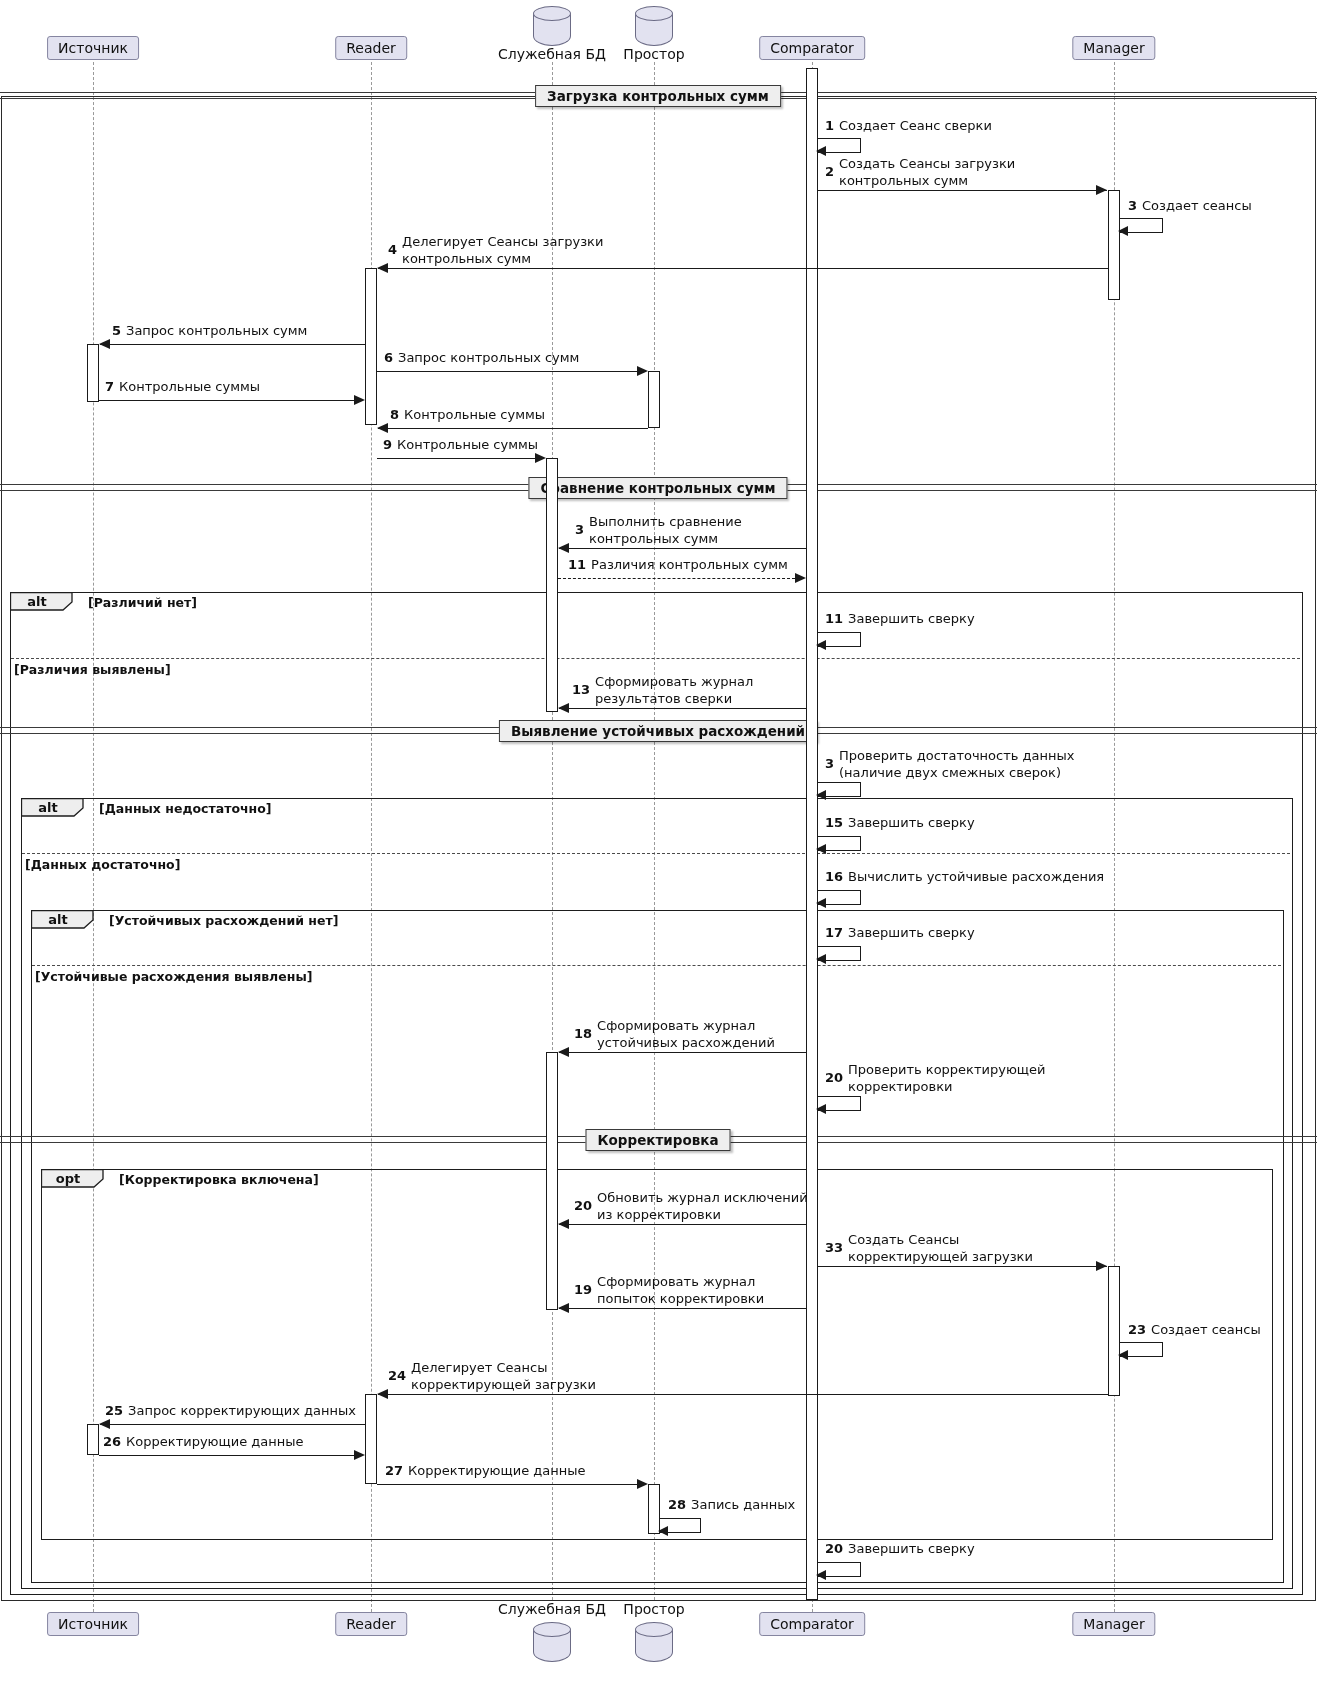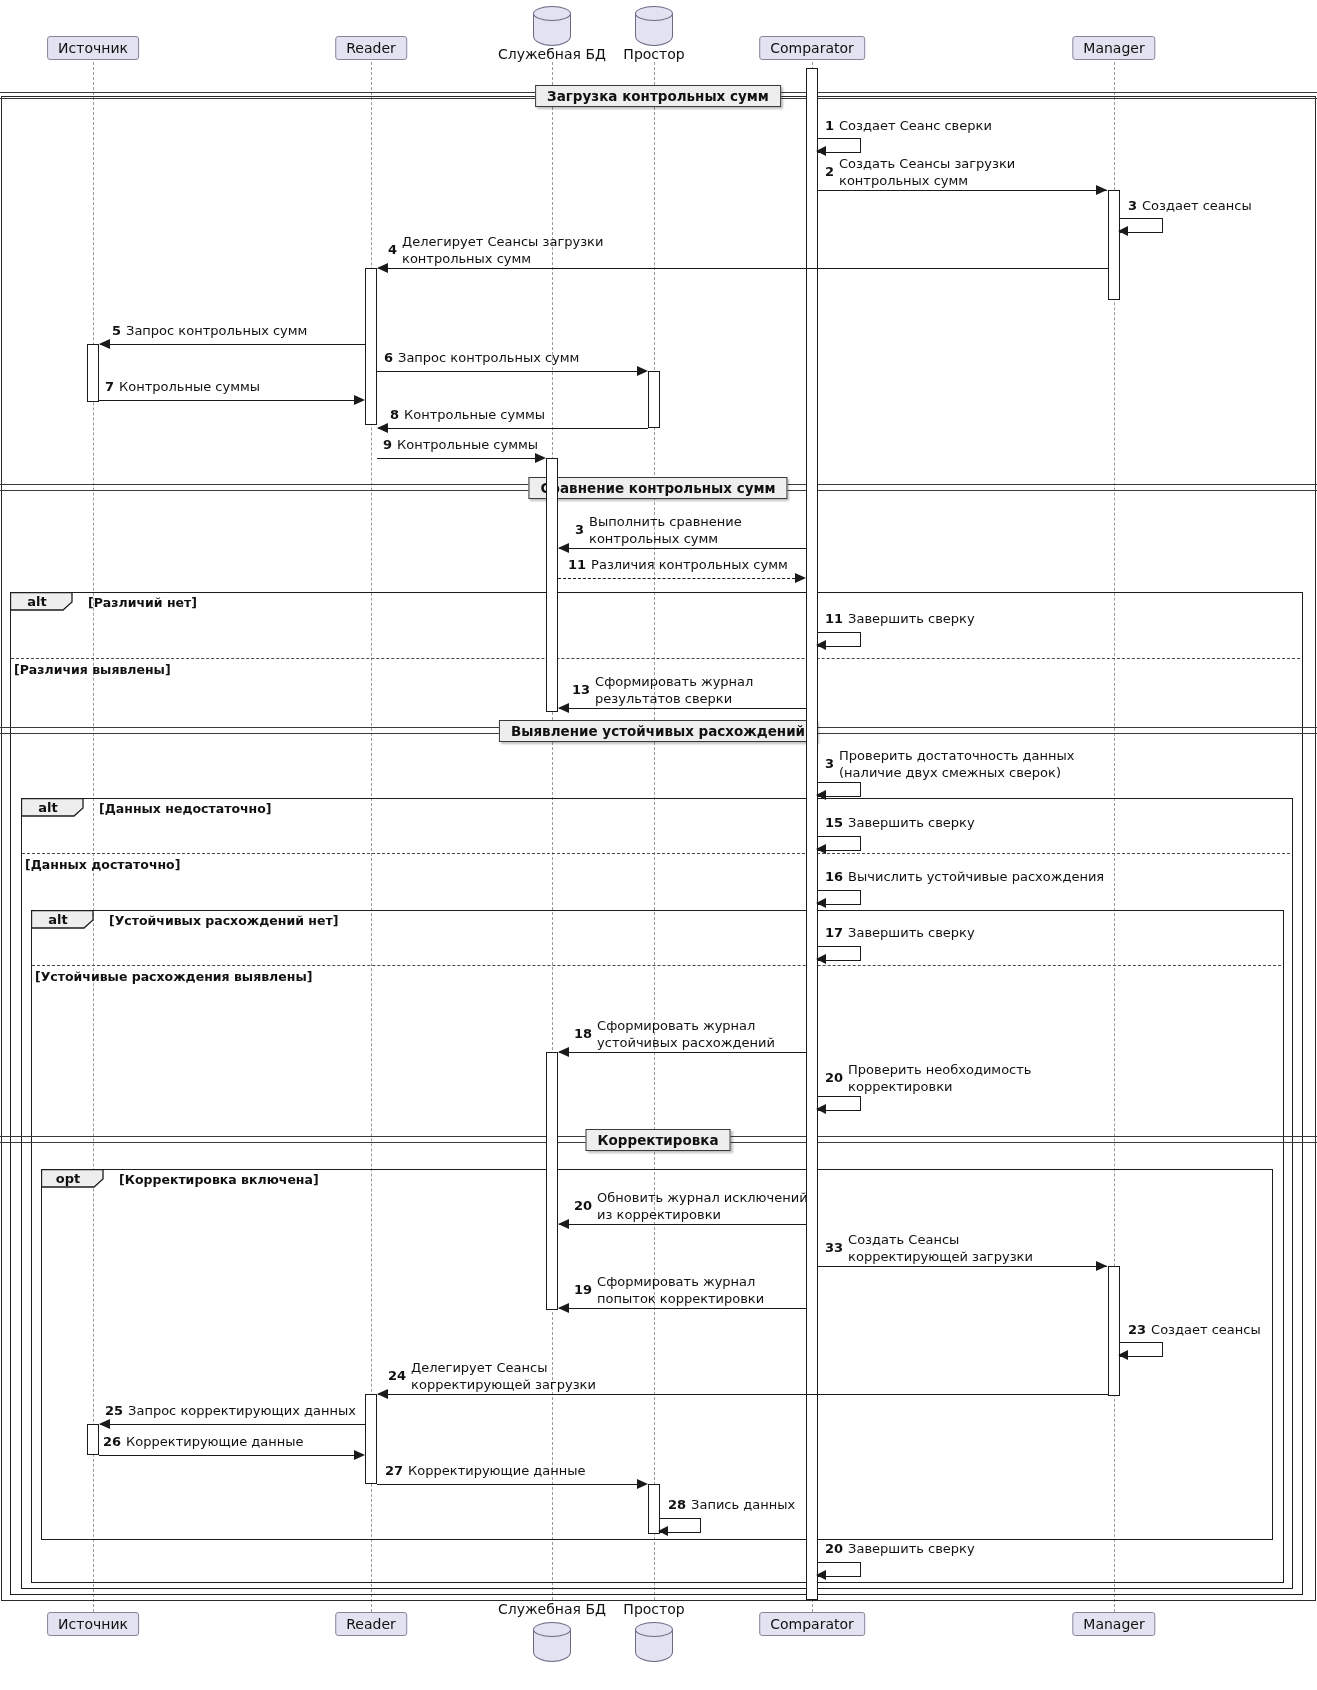--- a/index.html
+++ b/index.html
@@ -255,21 +255,21 @@
   <div class="mlabel" style="left:574px;top:1018px">
       <span class="num">18</span>
       <span class="txt">Сформировать журнал
 устойчивых расхождений</span>
     </div>
   <div class="line" style="left:559px;top:1052px;width:247px"></div>
   <div class="tri-l" style="left:558px;top:1047px"></div>
 
   <div class="mlabel" style="left:825px;top:1062px">
       <span class="num">20</span>
-      <span class="txt">Проверить необходимость
+      <span class="txt">Проверить корректирующей
 корректировки</span>
     </div>
   <div class="self" style="left:818px;top:1096px"></div>
 
   <div class="mlabel" style="left:574px;top:1190px">
       <span class="num">20</span>
       <span class="txt">Обновить журнал исключений
 из корректировки</span>
     </div>
   <div class="line" style="left:559px;top:1224px;width:247px"></div>

